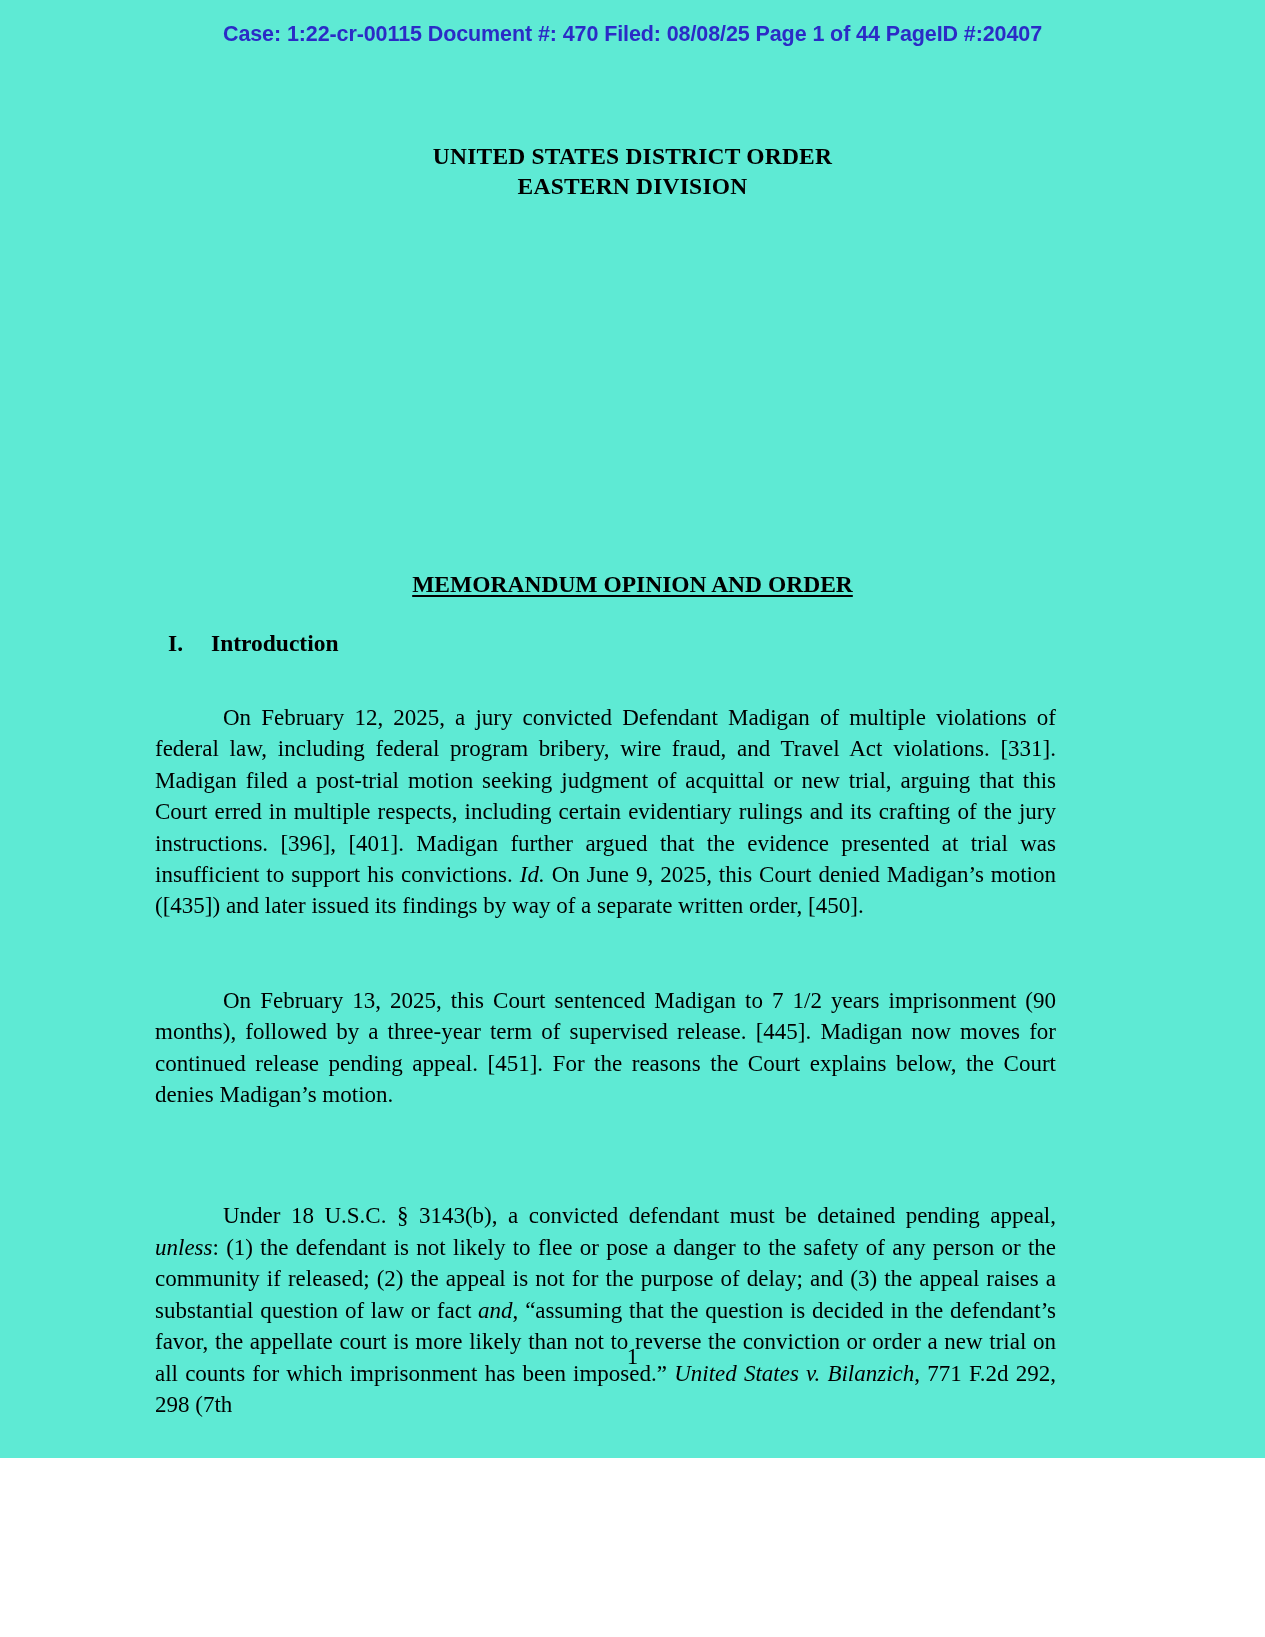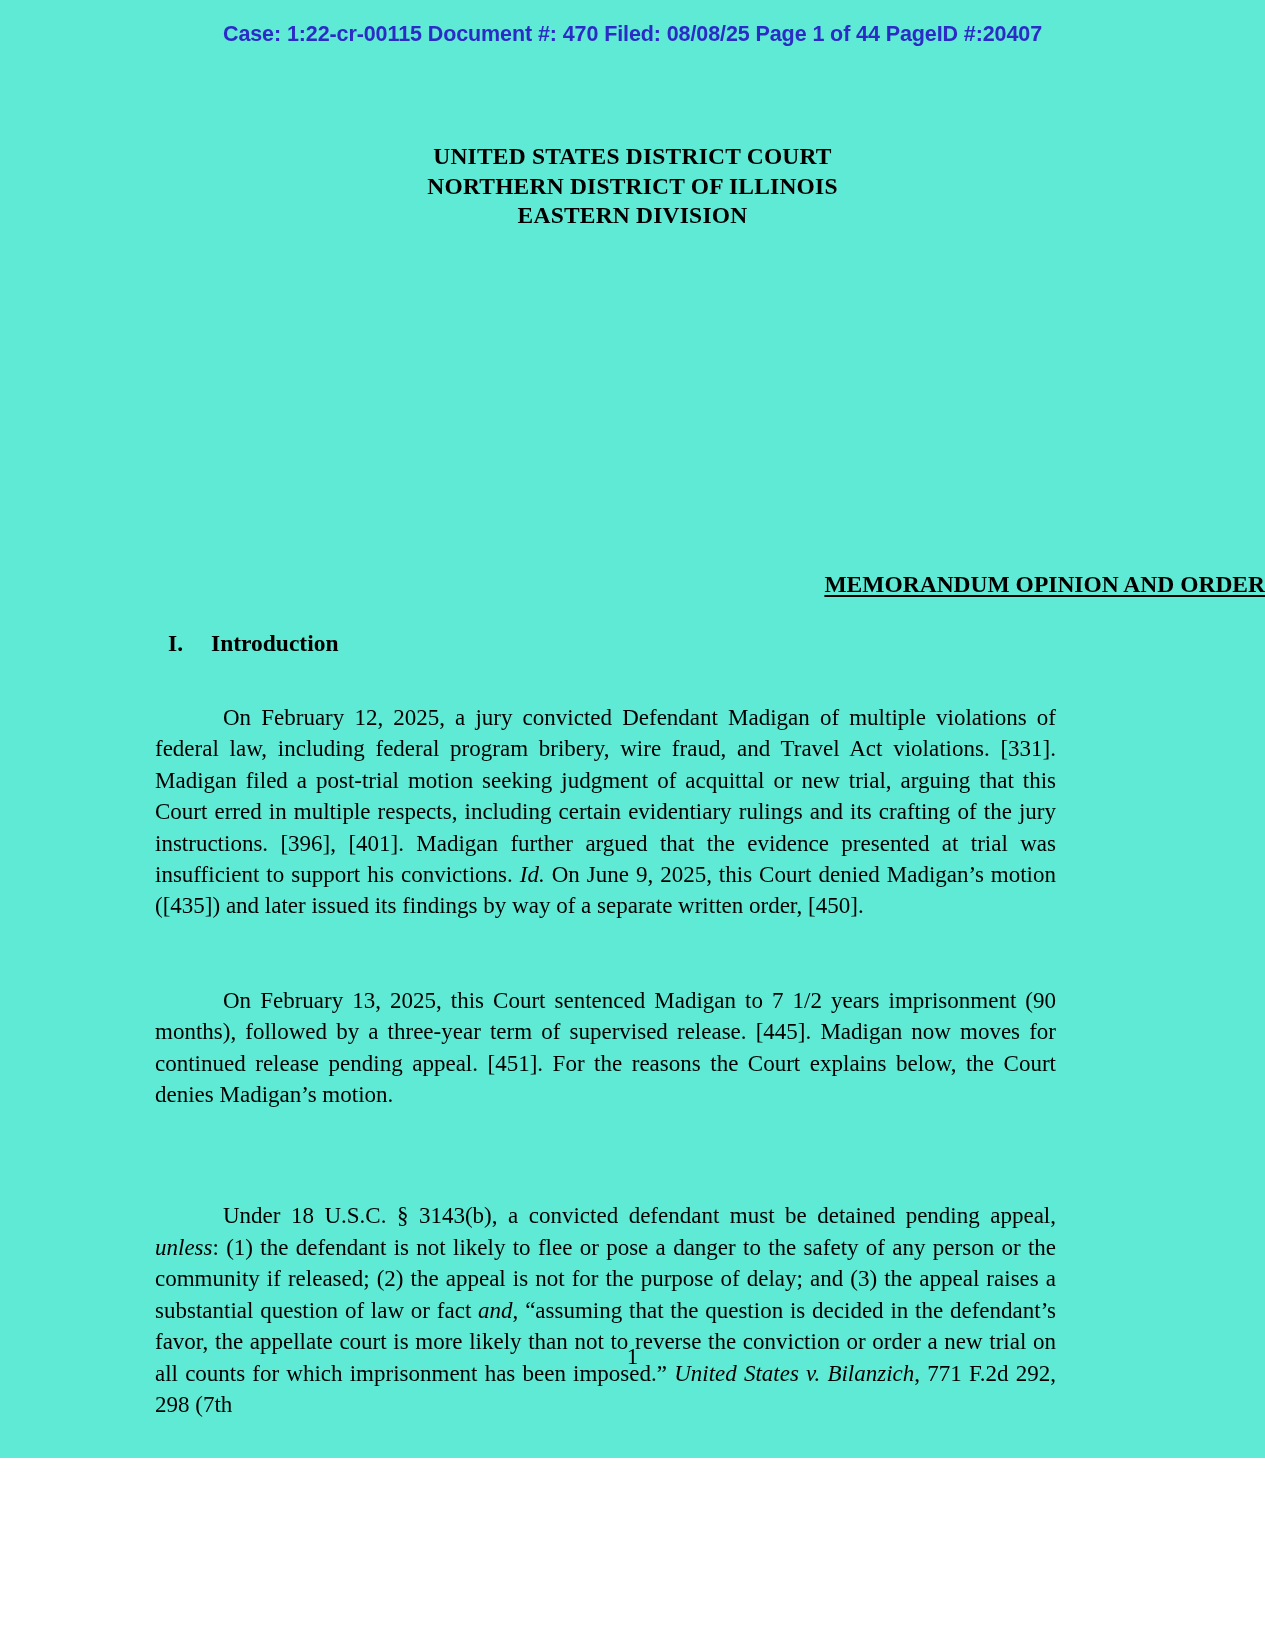--- a/index.html
+++ b/index.html
@@ -84,21 +84,21 @@
   }
   .cap-caseno { position: absolute; top: 34px; left: 0; }
   .cap-judge { position: absolute; top: 119px; left: 0; }
 
   
   .doc-title {
     position: absolute;
     top: 571px;
     left: 0;
     width: 100%;
-    text-align: right;
+    text-align: center;
     font-weight: 700;
     font-size: 23.5px;
   }
   .doc-title span {
     text-decoration: underline;
     text-underline-offset: 3px;
   }
 
   
   .body {
@@ -144,22 +144,21 @@
   }
 </style>
 </head>
 <body>
 
 <div class="page">
 
   <div class="ecf-stamp">Case: 1:22-cr-00115 Document #: 470 Filed: 08/08/25 Page 1 of 44 PageID #:20407</div>
 
   <div class="court-heading">
-    <div>UNITED STATES DISTRICT COURT</div>
-    <div>NORTHERN DISTRICT OF ILLINOIS</div>
+    <div>UNITED STATES DISTRICT ORDER</div>
     <div>EASTERN DIVISION</div>
   </div>
 
 
   <div class="doc-title">
     <span>MEMORANDUM OPINION AND ORDER</span>
   </div>
 
   <div class="body">
 

